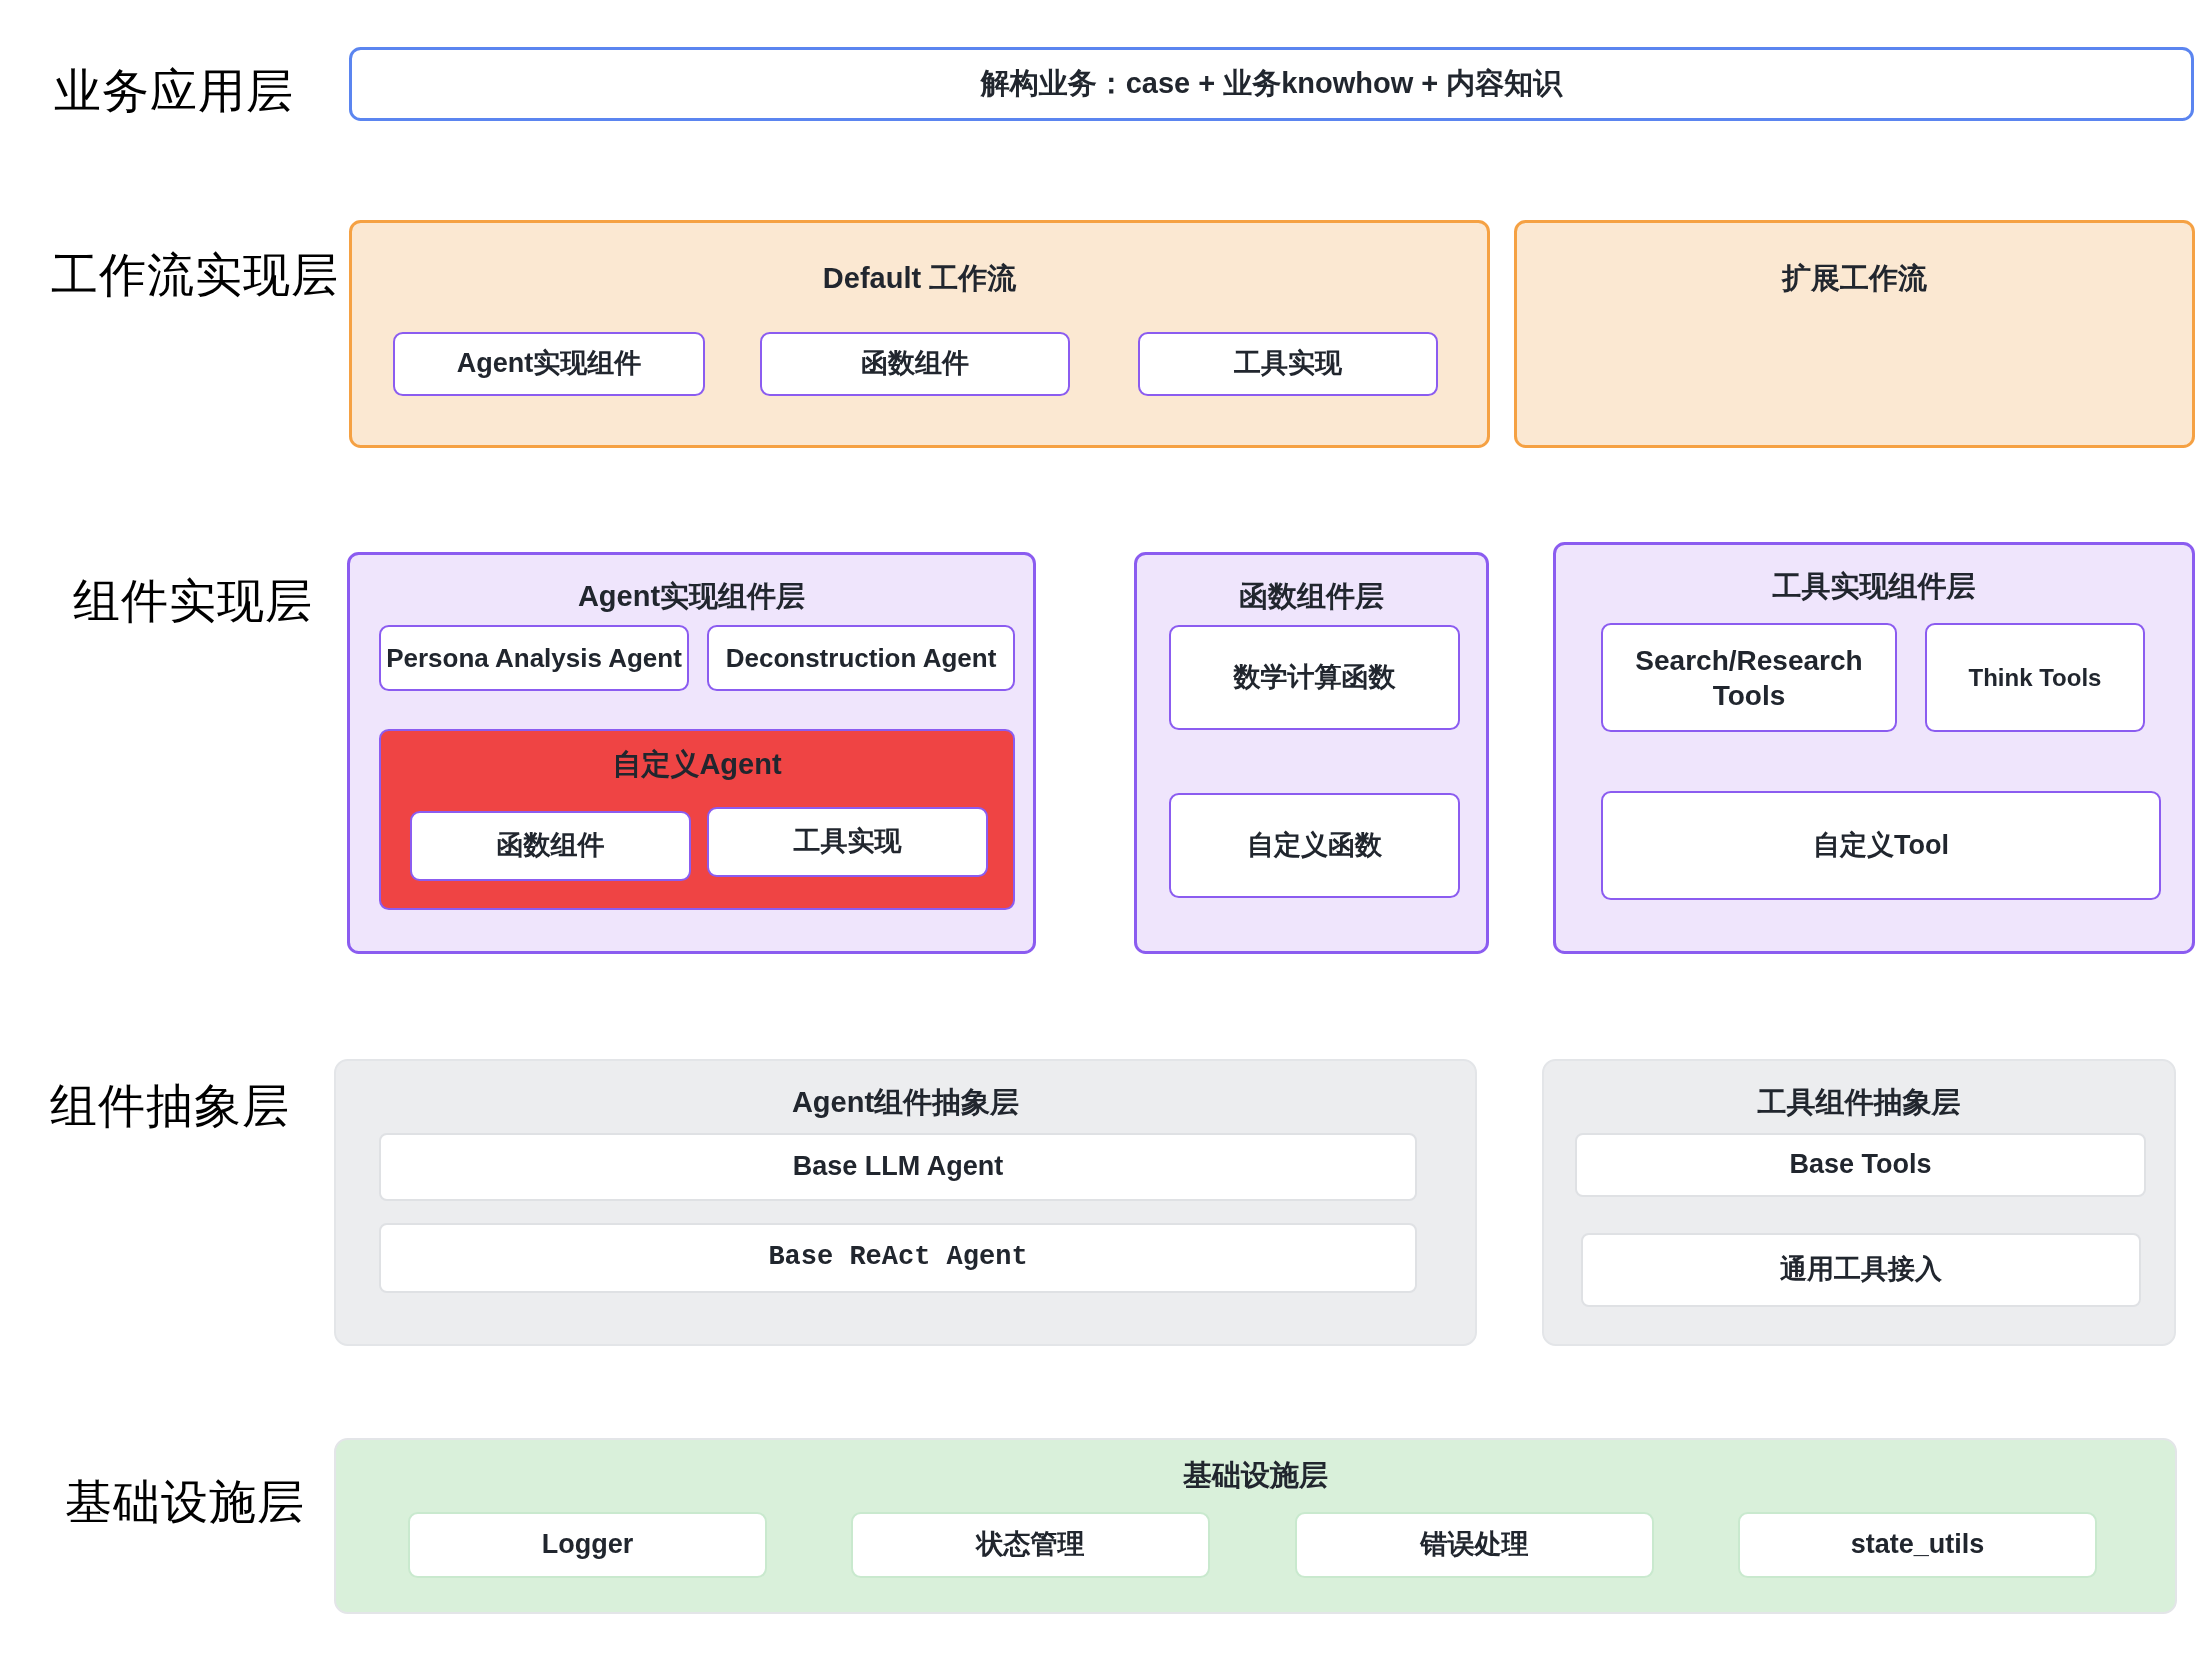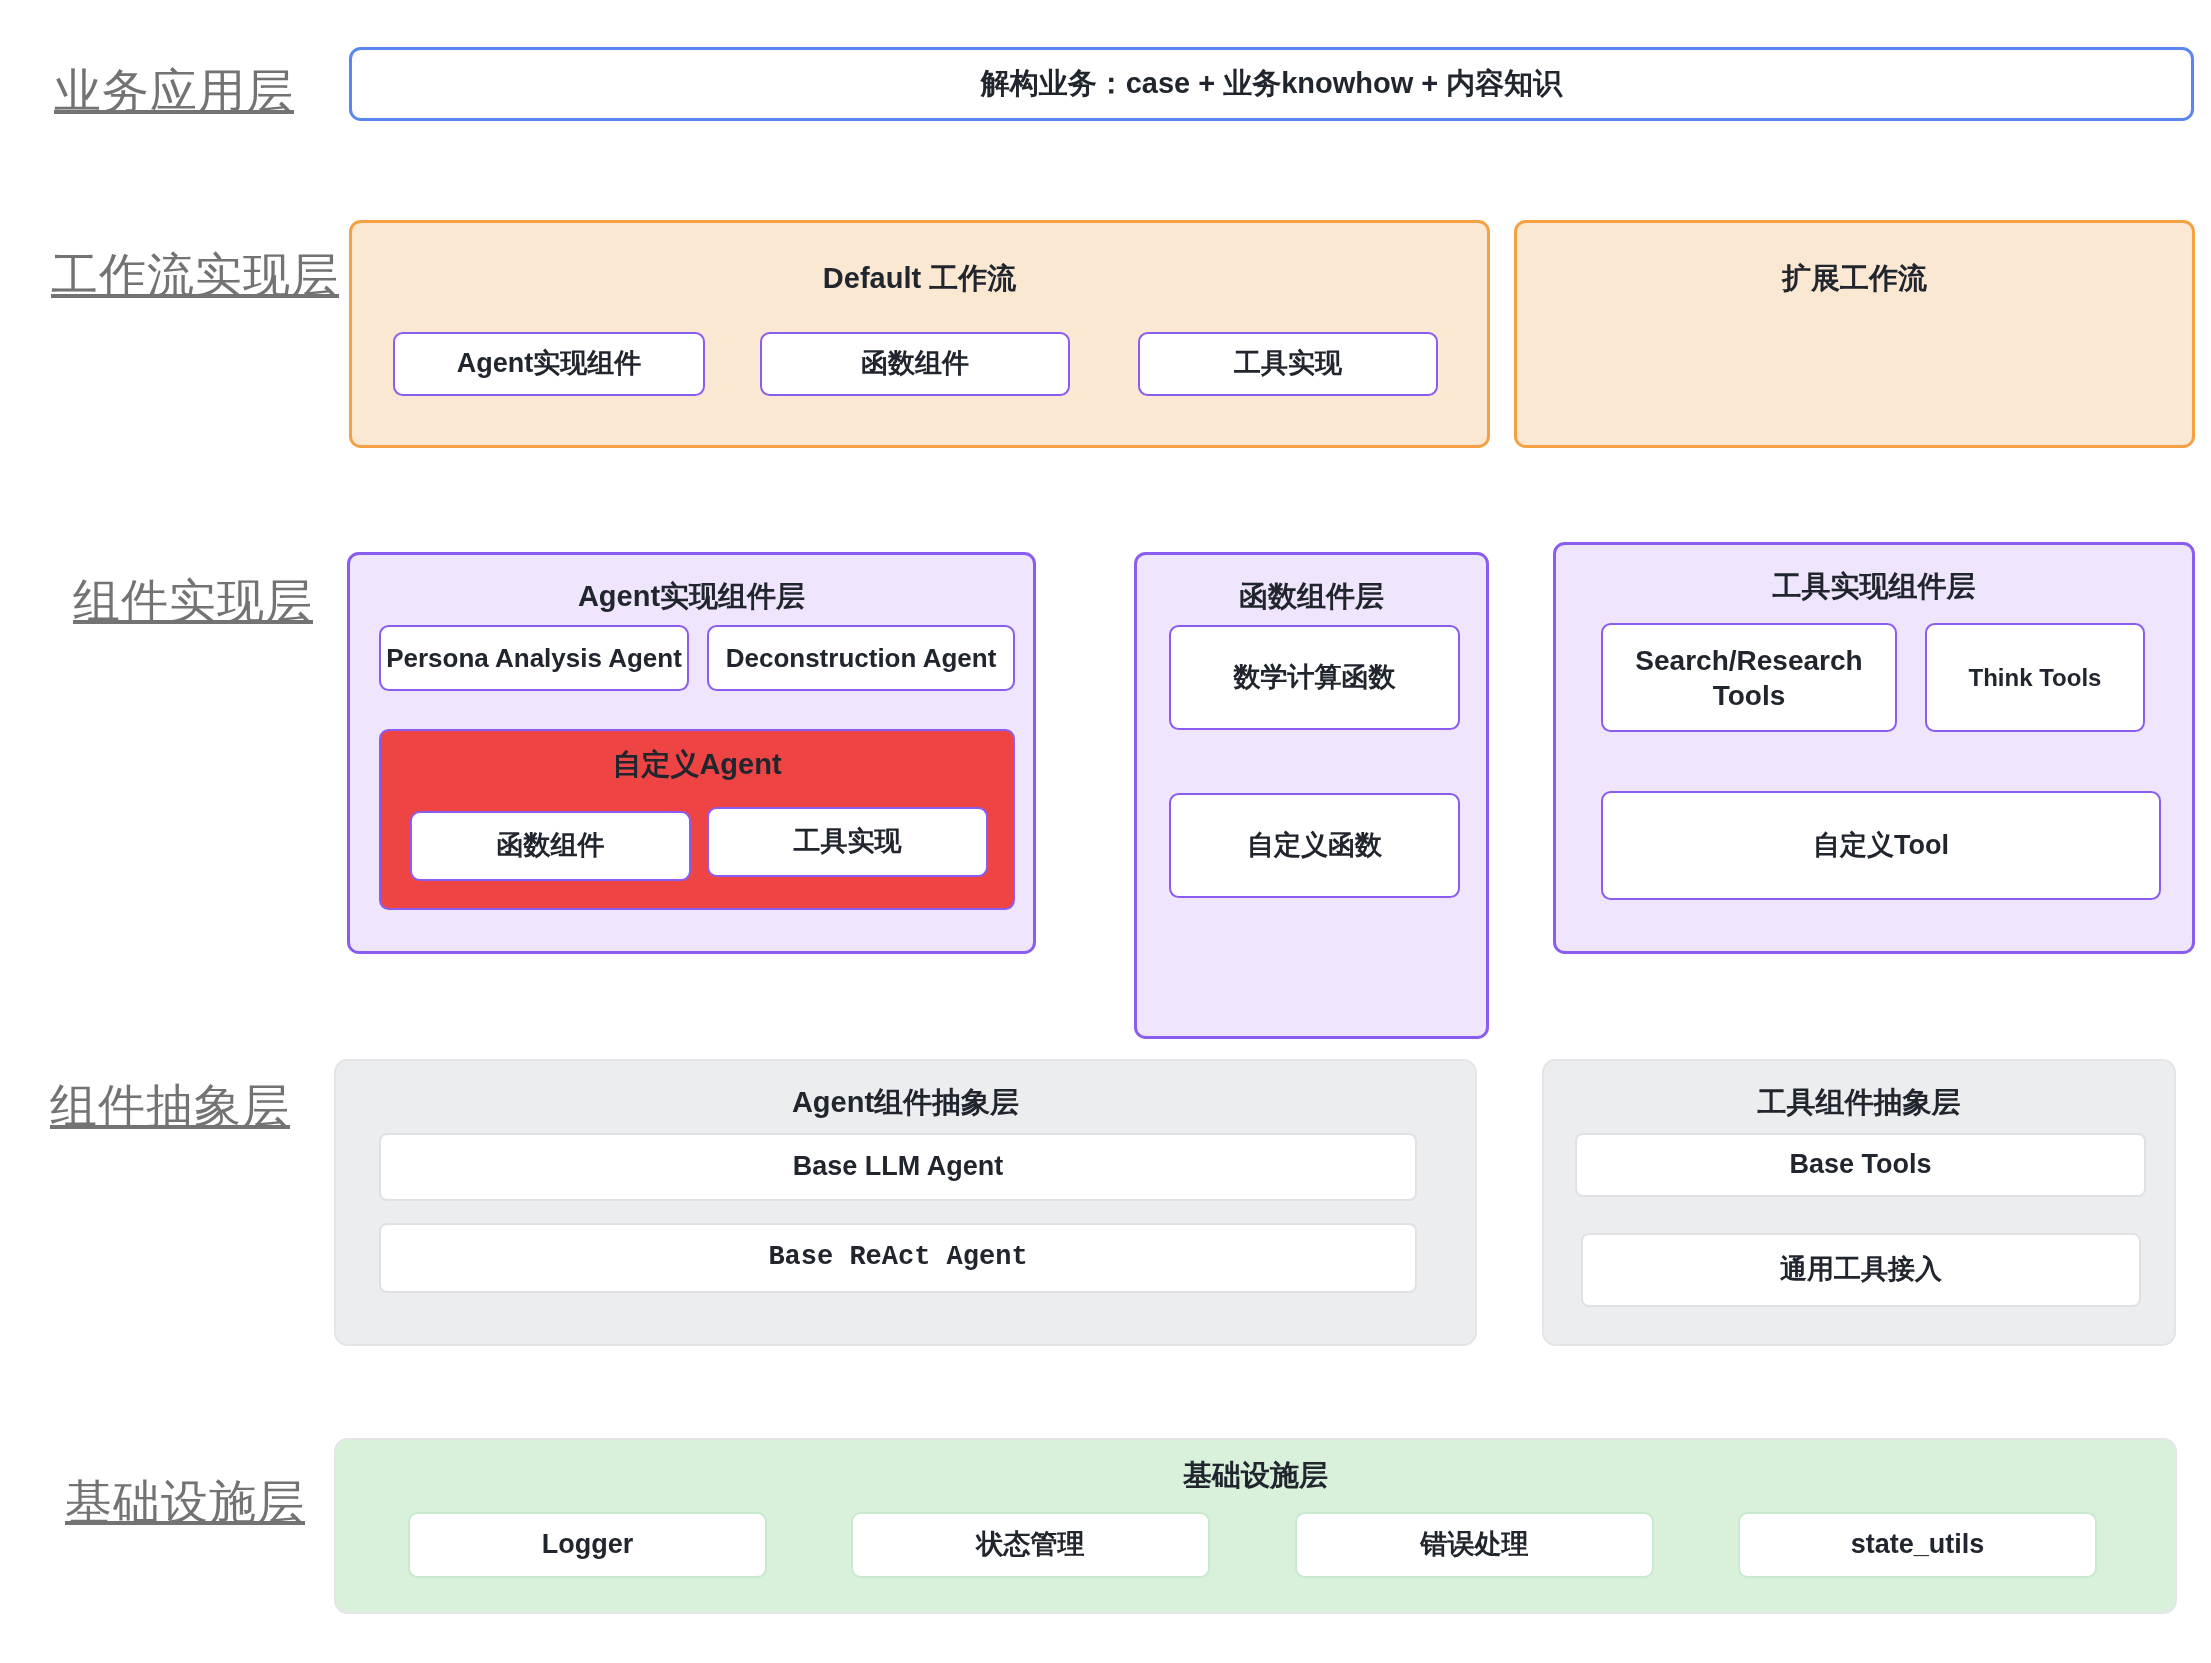--- a/index.html
+++ b/index.html
@@ -8,23 +8,22 @@
     width:2212px;height:1664px;
     background:#ffffff;
     font-family:"Liberation Sans","DejaVu Sans",sans-serif;
     color:#21262e;
   }
   .row-label{
     position:absolute;
     font-size:47px;
     font-weight:500;
     letter-spacing:1px;
-    color:#737373;
+    color:#000000;
     white-space:nowrap;
-    text-decoration:underline;
   }
   
   .banner{
     position:absolute;left:349px;top:47px;width:1845px;height:74px;
     background:#ffffff;border:3.9px solid #5b85f0;border-radius:11.7px;
     display:flex;align-items:center;justify-content:center;
     box-sizing:border-box;
   }
   .banner span{font-size:29px;font-weight:700;}
   
@@ -44,21 +43,21 @@
   #wf-default{left:349px;top:220px;width:1141px;height:228px;}
   #wf-ext{left:1514px;top:220px;width:681px;height:228px;}
   .orange .panel-title{top:36px;}
   .purple-chip{border:2.9px solid #8b5cf0;}
   #wf-chip-agent{left:41px;top:109px;width:312px;height:64px;}
   #wf-chip-func{left:408px;top:109px;width:310px;height:64px;}
   #wf-chip-tool{left:786px;top:109px;width:300px;height:64px;}
   
   .purple{background:#efe5fc;border:3.9px solid #8b5cf0;border-radius:11.7px;}
   #cmp-agent{left:347px;top:552px;width:689px;height:402px;}
-  #cmp-func{left:1134px;top:552px;width:355px;height:487px;}
+  #cmp-func{left:1134px;top:552px;width:355px;height:402px;}
   #cmp-tool{left:1553px;top:542px;width:642px;height:412px;}
   .purple .panel-title{top:21.5px;}
   #chip-persona{left:29px;top:70px;width:310px;height:66px;font-size:26px;}
   #chip-decon{left:357px;top:70px;width:308px;height:66px;font-size:26px;}
   #custom-agent{
     position:absolute;left:29px;top:174px;width:636px;height:181px;
     background:#ef4444;border:2.9px solid #8b5cf0;border-radius:9.8px;
     box-sizing:border-box;
   }
   #custom-agent .panel-title{top:13.7px;}

